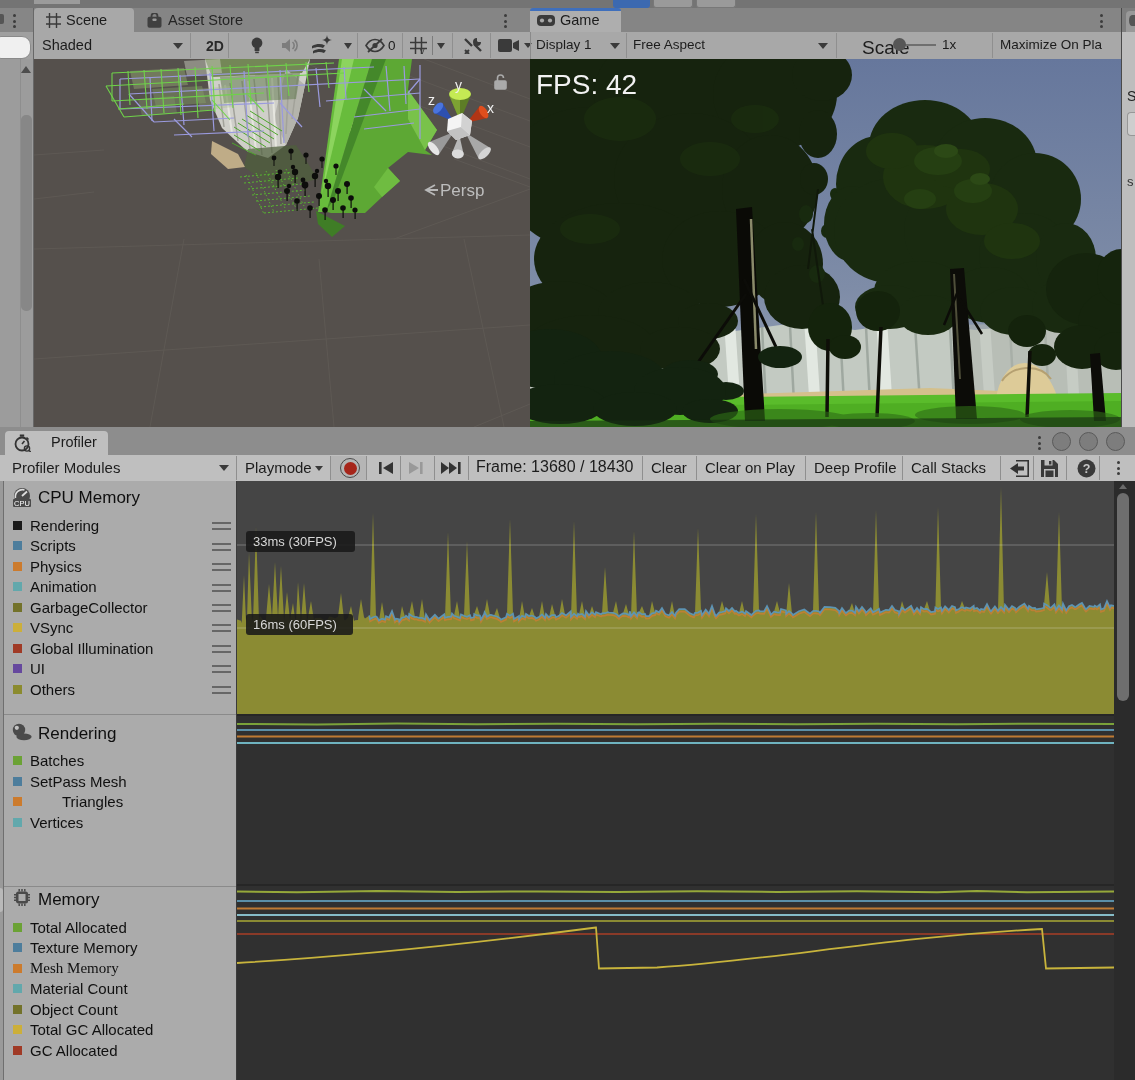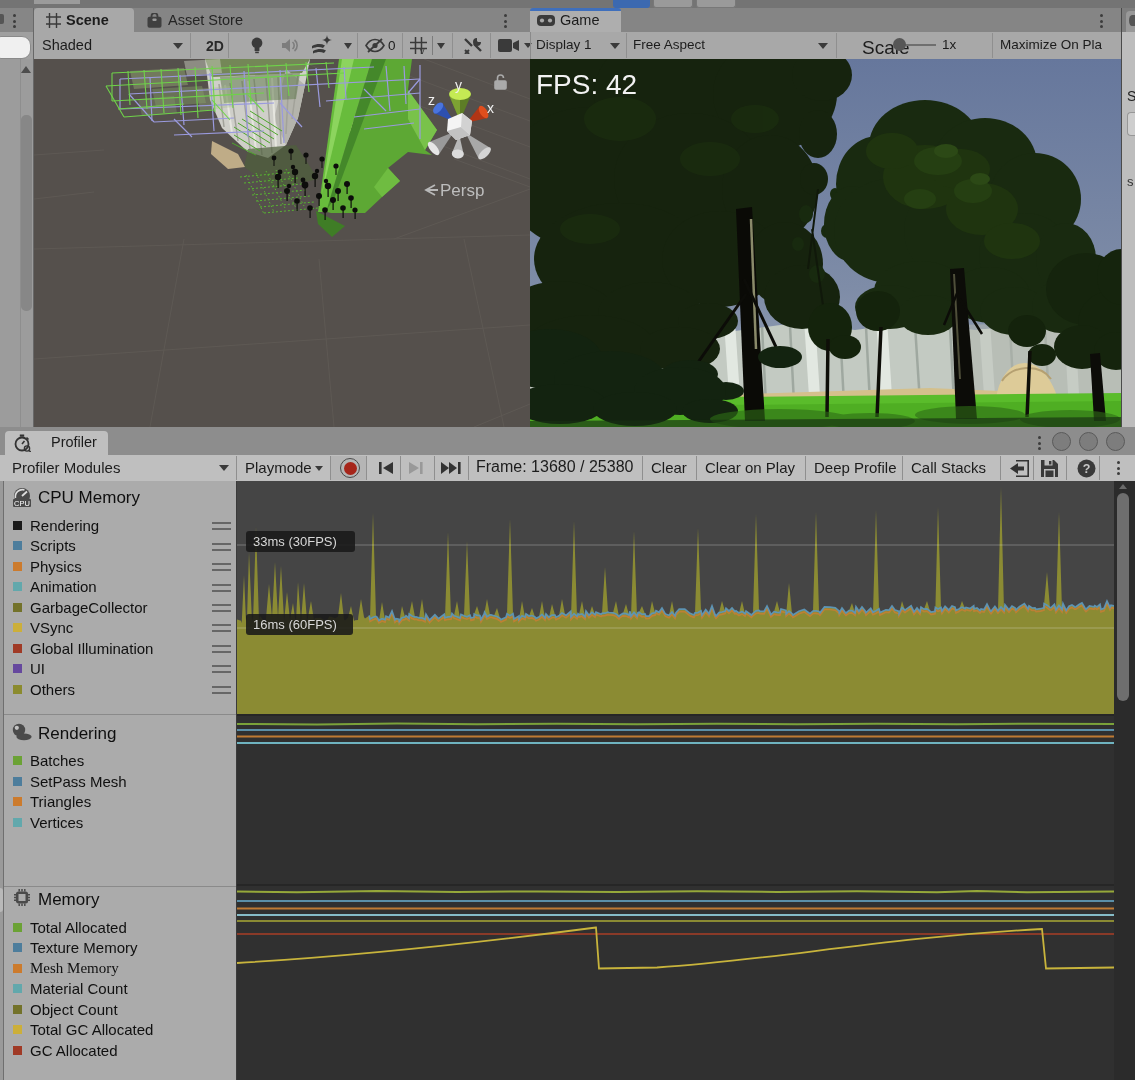--- a/index.html
+++ b/index.html
@@ -33,21 +33,21 @@
     <i></i>
   </div>
 <div class="abs" style="left:0;top:14px;width:4px;height:10px;background:#555;border-radius:0 2px 2px 0;"></div>
 
 <div class="abs" style="left:34px;top:8px;width:100px;height:24px;background:#a8a8a8;border-radius:4px 4px 0 0;"></div>
 <svg class="abs" style="left:46px;top:13px;" width="15" height="15" viewBox="0 0 15 15">
  <g stroke="#3a3a3a" stroke-width="1.4" fill="none">
   <path d="M3.5,0 V15 M10.5,0 V15 M0,4 H15 M0,11 H15"></path>
  </g>
 </svg>
-<div class="txt" style="left:66px;top:12px;font-size:14.5px;font-weight:bold;">Scene</div>
+<div class="txt" style="left:66px;top:12px;font-size:14.5px;">Scene</div>
 
 <svg class="abs" style="left:147px;top:13px;" width="15" height="15" viewBox="0 0 15 15">
  <path d="M4.5,4 V3.2 a3,3 0 0 1 6,0 V4" stroke="#3f3f3f" stroke-width="1.8" fill="none"></path>
  <rect x="0.5" y="3.8" width="14" height="11" rx="2" fill="#3f3f3f"></rect>
  <rect x="5.5" y="5.5" width="4" height="2.6" rx="0.8" fill="#9a9a9a"></rect>
 </svg>
 <div class="txt" style="left:168px;top:12px;font-size:14.5px;color:#242424;">Asset Store</div>
 <div class="vdots" style="left:504px;top:14px;">
     <i></i>
     <i></i>
@@ -493,21 +493,21 @@
  <rect x="11" y="0" width="2.6" height="12" fill="#999"></rect>
 </svg>
 <div class="sep" style="left:434px;top:456px;height:24px;"></div>
 
 <svg class="abs" style="left:441px;top:462px;" width="20" height="12" viewBox="0 0 20 12">
  <path d="M0,0 L8,6 L0,12 Z" fill="#333"></path>
  <path d="M8,0 L16,6 L8,12 Z" fill="#333"></path>
  <rect x="17" y="0" width="2.6" height="12" fill="#333"></rect>
 </svg>
 <div class="sep" style="left:468px;top:456px;height:24px;"></div>
-<div class="txt" style="left:476px;top:458px;font-size:16px;">Frame: 13680 / 25380</div>
+<div class="txt" style="left:476px;top:458px;font-size:16px;">Frame: 13680 / 18430</div>
 <div class="sep" style="left:642px;top:456px;height:24px;"></div>
 <div class="txt" style="left:651px;top:459px;font-size:15px;">Clear</div>
 <div class="sep" style="left:696px;top:456px;height:24px;"></div>
 <div class="txt" style="left:705px;top:459px;font-size:15px;">Clear on Play</div>
 <div class="sep" style="left:805px;top:456px;height:24px;"></div>
 <div class="txt" style="left:814px;top:459px;font-size:15px;">Deep Profile</div>
 <div class="sep" style="left:902px;top:456px;height:24px;"></div>
 <div class="txt" style="left:911px;top:459px;font-size:15px;">Call Stacks</div>
 <div class="sep" style="left:1000px;top:456px;height:24px;"></div>
 
@@ -607,21 +607,21 @@
  <circle cx="7" cy="7" r="6.2" fill="#4a4a4a"></circle>
  <circle cx="4.8" cy="4.8" r="2.1" fill="#c2c2c2"></circle>
  <ellipse cx="12" cy="13.8" rx="7.6" ry="3.4" fill="#4a4a4a"></ellipse>
 </svg>
 <div class="txt" style="left:38px;top:724px;font-size:17px;color:#0f0f0f;">Rendering</div>
 <div class="legsq" style="top:756px;background:#6ba235;"></div>
 <div class="legtx" style="top:752px;">Batches</div>
 <div class="legsq" style="top:777px;background:#4d7d9c;"></div>
 <div class="legtx" style="top:773px;">SetPass Mesh</div>
 <div class="legsq" style="top:797px;background:#cc7b2d;"></div>
-<div class="legtx" style="top:793px;">Triangles</div>
+<div class="legtx" style="top:793px;margin-left:32px;">Triangles</div>
 <div class="legsq" style="top:818px;background:#62a8ac;"></div>
 <div class="legtx" style="top:814px;">Vertices</div>
 <div class="abs" style="left:0;top:886px;width:236px;height:1px;background:#8a8a8a;"></div>
 
 <svg class="abs" style="left:14px;top:889px;" width="16" height="17" viewBox="0 0 16 17">
  <rect x="3.2" y="3.7" width="9.6" height="9.6" rx="1.2" fill="none" stroke="#4a4a4a" stroke-width="2.6"></rect>
  <g stroke="#4a4a4a" stroke-width="1.5">
   <path d="M5.2,0 V2.4 M8,0 V2.4 M10.8,0 V2.4 M5.2,14.6 V17 M8,14.6 V17 M10.8,14.6 V17 M0,5.7 H2 M0,8.5 H2 M0,11.3 H2 M14,5.7 H16 M14,8.5 H16 M14,11.3 H16"></path>
  </g>
 </svg>

